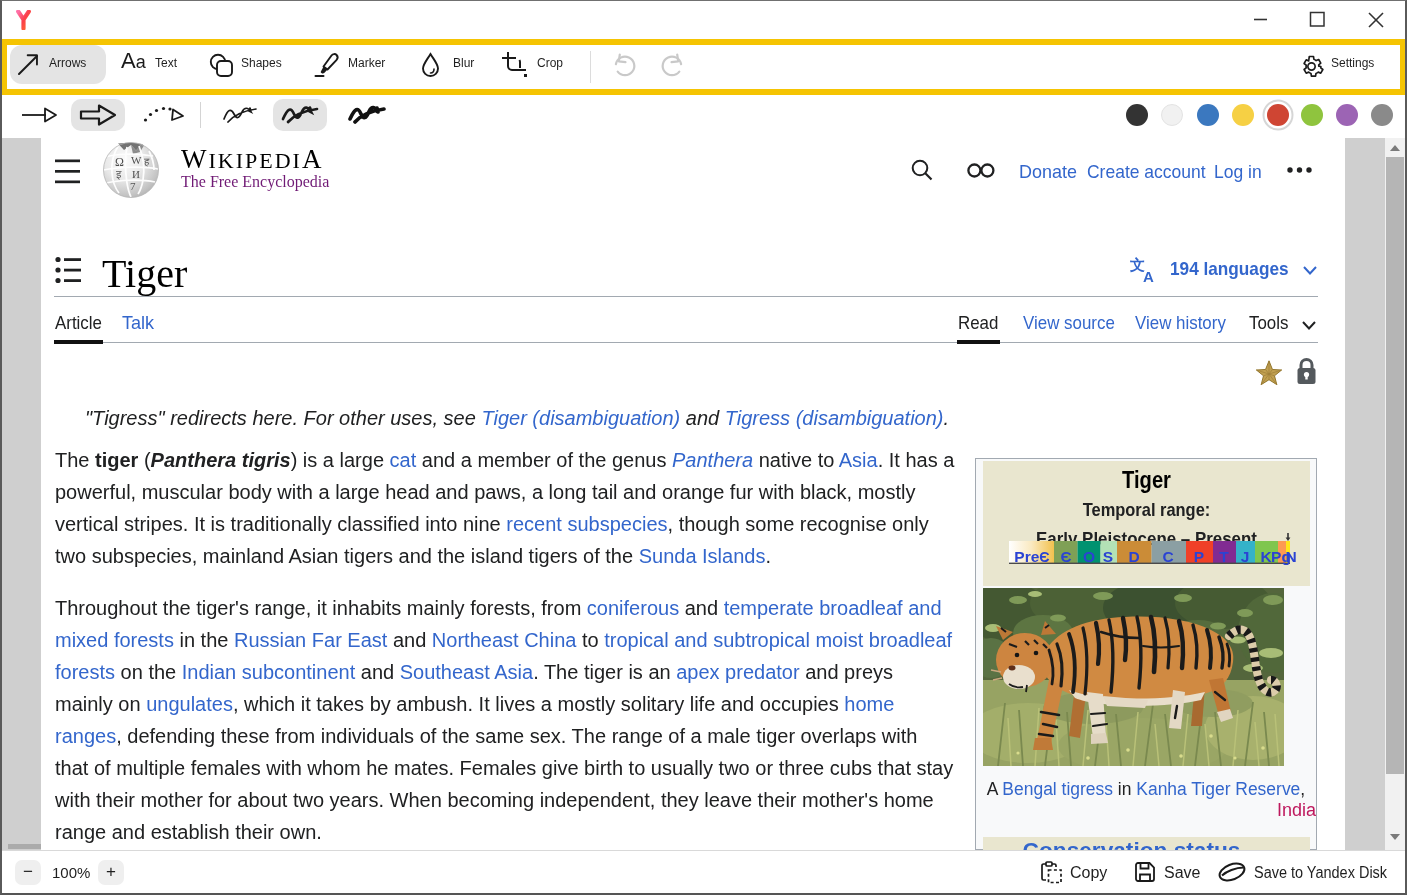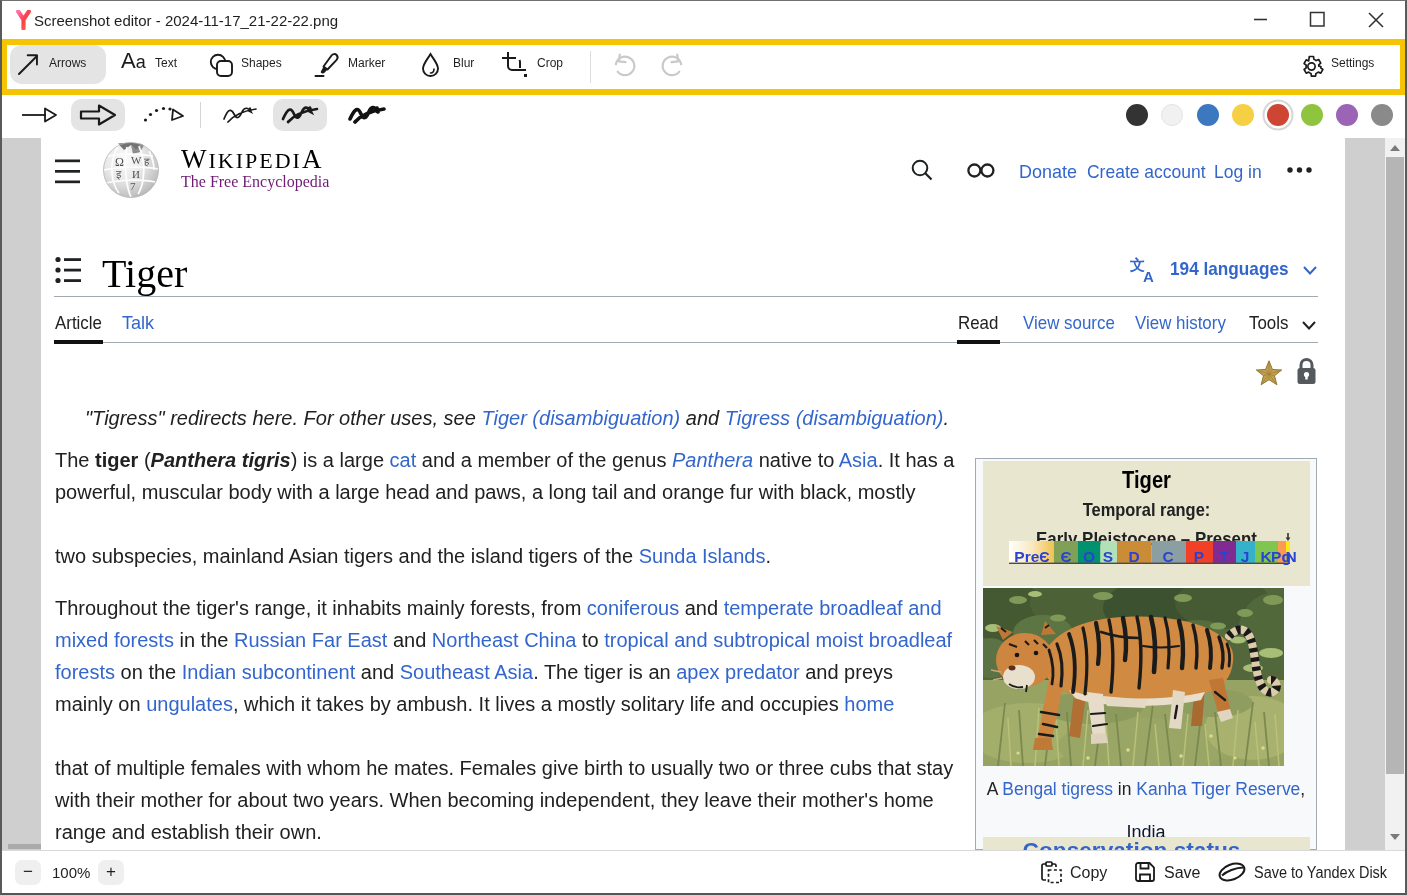--- a/index.html
+++ b/index.html
@@ -44,21 +44,20 @@
   <svg class="abs" style="left:12px;top:9px" width="19" height="20" viewBox="0 0 19 20">
     <defs>
         <linearGradient id="ygrad" x1="0" y1="0" x2="1" y2="1">
       <stop offset="0" stop-color="#ff71a8"></stop>
           <stop offset="0.5" stop-color="#fb3f4b"></stop>
           <stop offset="1" stop-color="#ff6e30"></stop>
     </linearGradient>
       </defs>
     <path d="M4.2,1.5 L9.5,9.5 L14.8,1.5 M9.5,9.5 L9.5,18.5" fill="none" stroke="url(#ygrad)" stroke-width="4.2" stroke-linecap="round" stroke-linejoin="round"></path>
   </svg>
-  <div class="abs" id="titletext">Screenshot editor - 2024-11-17_21-22-22.png</div>
   <svg class="abs" style="left:1251px;top:10px" width="140" height="18" viewBox="0 0 140 18">
     <line x1="1" y1="8.5" x2="14" y2="8.5" stroke="#333" stroke-width="1.6"></line>
     <rect x="57.5" y="1.5" width="13.5" height="13.5" fill="none" stroke="#333" stroke-width="1.5"></rect>
     <line x1="116" y1="2" x2="130" y2="16" stroke="#333" stroke-width="1.6"></line>
     <line x1="130" y1="2" x2="116" y2="16" stroke="#333" stroke-width="1.6"></line>
   </svg>
 </div>
 
 <div class="abs" id="toolbar">
   <div class="abs" id="btnArrows"></div>
@@ -239,26 +238,28 @@
       <path d="M6,12 L6,8 a5.5,5.5 0 0111 0 L17,12" fill="none" stroke="#54595d" stroke-width="3"></path>
       <rect x="2.5" y="11" width="18" height="16" rx="2.5" fill="#54595d"></rect>
       <circle cx="11.5" cy="17.5" r="2.6" fill="#fff"></circle>
       <rect x="10.3" y="18" width="2.4" height="4.5" fill="#fff"></rect>
     </svg>
 
     <div class="abs" style="left:44px;top:269px;font-size:20px;font-style:italic;color:#202122">"Tigress" redirects here. For other uses, see <a>Tiger (disambiguation)</a> and <a>Tigress (disambiguation)</a>.</div>
 
     <div class="line" style="left:14px;top:312px">The <b>tiger</b> (<b><i>Panthera tigris</i></b>) is a large <a>cat</a> and a member of the genus <a><i>Panthera</i></a> native to <a>Asia</a>. It has a</div>
     <div class="line" style="left:14px;top:344px">powerful, muscular body with a large head and paws, a long tail and orange fur with black, mostly</div>
+    <div class="line" style="left:14px;top:376px">vertical stripes. It is traditionally classified into nine <a>recent subspecies</a>, though some recognise only</div>
     <div class="line" style="left:14px;top:408px">two subspecies, mainland Asian tigers and the island tigers of the <a>Sunda Islands</a>.</div>
 
     <div class="line" style="left:14px;top:460px">Throughout the tiger's range, it inhabits mainly forests, from <a>coniferous</a> and <a>temperate broadleaf and</a></div>
     <div class="line" style="left:14px;top:492px"><a>mixed forests</a> in the <a>Russian Far East</a> and <a>Northeast China</a> to <a>tropical and subtropical moist broadleaf</a></div>
     <div class="line" style="left:14px;top:524px"><a>forests</a> on the <a>Indian subcontinent</a> and <a>Southeast Asia</a>. The tiger is an <a>apex predator</a> and preys</div>
     <div class="line" style="left:14px;top:556px">mainly on <a>ungulates</a>, which it takes by ambush. It lives a mostly solitary life and occupies <a>home</a></div>
+    <div class="line" style="left:14px;top:588px"><a>ranges</a>, defending these from individuals of the same sex. The range of a male tiger overlaps with</div>
     <div class="line" style="left:14px;top:620px">that of multiple females with whom he mates. Females give birth to usually two or three cubs that stay</div>
     <div class="line" style="left:14px;top:652px">with their mother for about two years. When becoming independent, they leave their mother's home</div>
     <div class="line" style="left:14px;top:684px">range and establish their own.</div>
 
     <div class="abs" style="left:934px;top:320px;width:342px;height:392px;background:#f8f9fa;border:1px solid #a2a9b1"></div>
     <div class="abs" style="left:942px;top:323px;width:327px;height:125px;background:#e9e6cf"></div>
     <div class="abs" style="left:942px;top:327.5px;width:327px;text-align:center;font-size:24px;font-weight:bold;color:#000;transform:scaleX(.84)">Tiger</div>
     <div class="abs" style="left:942px;top:361px;width:327px;text-align:center;font-size:19px;font-weight:bold;color:#202122;transform:scaleX(.865)">Temporal range:</div>
     <div class="abs" style="left:942px;top:390px;width:327px;text-align:center;font-size:19px;font-weight:bold;color:#202122;transform:scaleX(.89)">Early Pleistocene – Present</div>
     <div class="abs" id="timeline" style="left:968px;top:403px;width:281px;height:32px">
@@ -414,21 +415,21 @@
             <path d="M160,58 C172,60 184,60 196,58" stroke-width="2.2"></path>
             <path d="M60,136 L74,139 M58,124 L76,127 M70,148 L56,146" stroke-width="2.6"></path>
             <path d="M108,126 L122,125 M110,138 L124,136" stroke-width="2.2"></path>
             <path d="M232,104 L242,112 M194,118 L192,130" stroke-width="2.4"></path>
             <path d="M66,62 C70,74 71,86 69,96" stroke-width="2.8"></path>
           </g>
         </g>
       </svg>
     </div>
     <div class="abs" style="left:935px;top:641px;width:340px;text-align:center;font-size:18px;color:#202122;white-space:nowrap;transform:scaleX(.97)">A <a>Bengal tigress</a> in <a>Kanha Tiger Reserve</a>,</div>
-    <div class="abs" style="left:935px;top:684px;width:340px;text-align:center;font-size:18px;color:#0f172a">India</div>
+    <div class="abs" style="left:935px;top:662px;width:340px;text-align:right;font-size:18px;color:#be185d">India</div>
     <div class="abs" style="left:942px;top:699px;width:327px;height:16px;background:#e9e6cf"></div>
     <div class="abs" style="left:927px;top:700px;width:327px;text-align:center;font-size:22px;font-weight:bold;transform:scaleX(1.03)"><a style="font-weight:bold">Conservation status</a></div>
   </div>
   <div class="abs" id="vtrack">
     <svg class="abs" style="left:5px;top:7px" width="10" height="6" viewBox="0 0 10 6">
         <path d="M0,6 L5,0 L10,6 Z" fill="#7a7a7a"></path>
       </svg>
     <div class="abs" id="vthumb"></div>
     <svg class="abs" style="left:5px;top:696px" width="10" height="6" viewBox="0 0 10 6">
         <path d="M0,0 L5,6 L10,0 Z" fill="#7a7a7a"></path>

